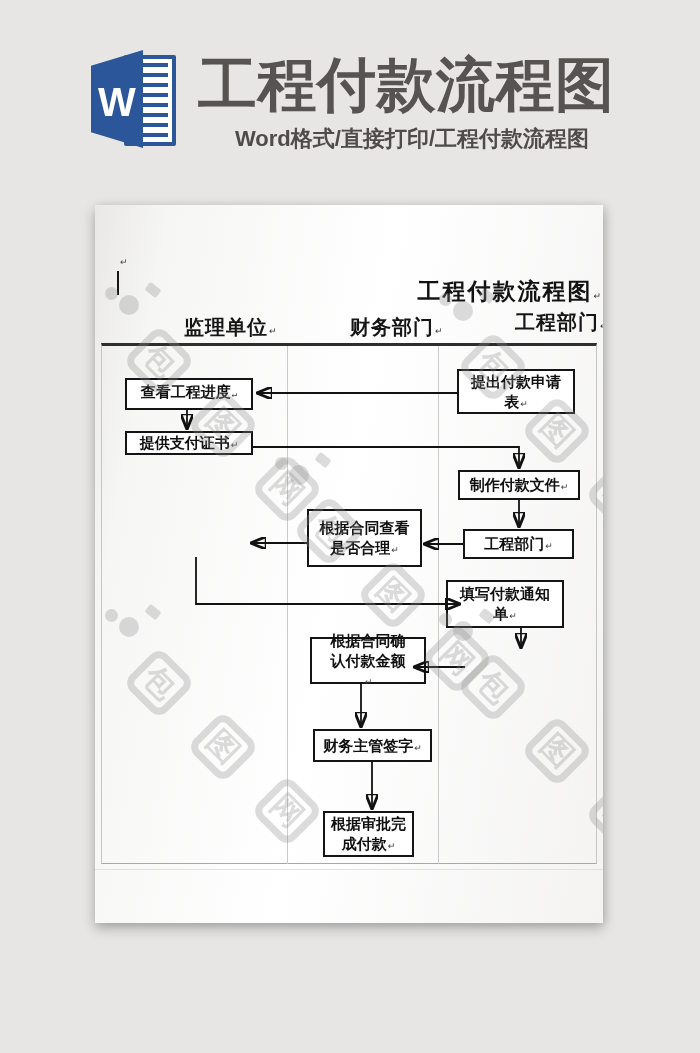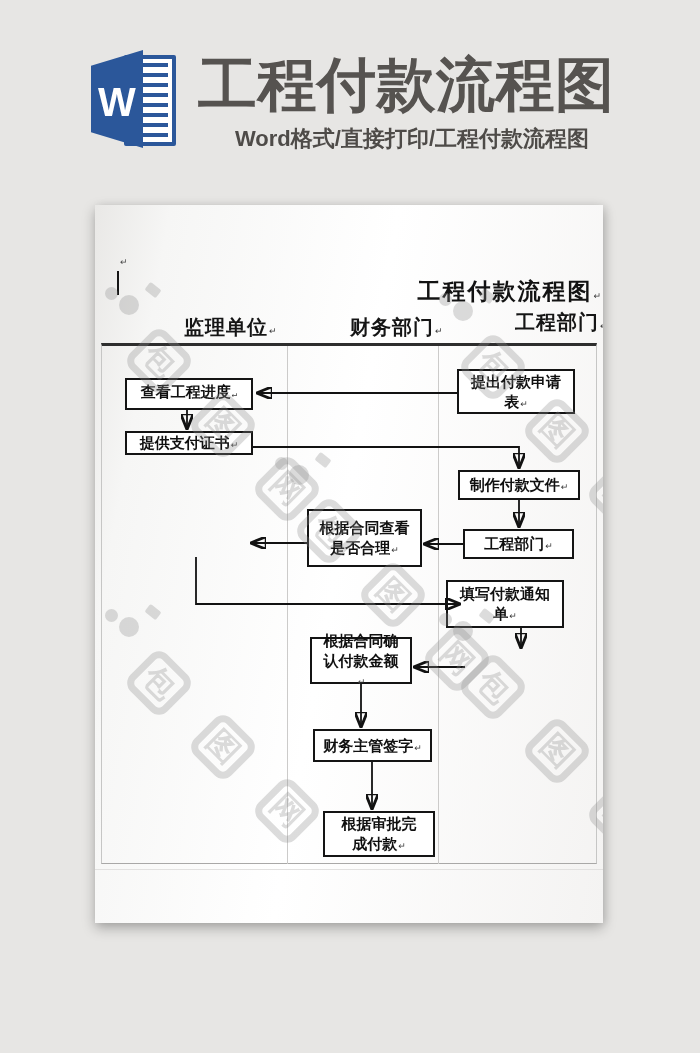--- a/index.html
+++ b/index.html
@@ -82,24 +82,24 @@
   #n2 .node-text { width:94px; }
   #n3 { left:30px;  top:226px; width:128px; height:24px; }
   #n4 { left:363px; top:265px; width:122px; height:30px; }
   #n5 { left:212px; top:304px; width:115px; height:58px; }
   #n5 .node-text { width:94px; }
   #n6 { left:37px;  top:324px; width:117px; height:28px; }
   #n7 { left:368px; top:324px; width:111px; height:30px; }
   #n8 { left:351px; top:375px; width:118px; height:48px; }
   #n8 .node-text { width:94px; }
   #n9 { left:370px; top:445px; width:115px; height:34px; }
-  #n10 { left:215px; top:432px; width:102px; height:47px; }
+  #n10 { left:215px; top:432px; width:116px; height:47px; }
   #n10 .node-text { width:80px; }
   #n11 { left:218px; top:524px; width:119px; height:33px; }
-  #n12 { left:228px; top:606px; width:112px; height:46px; }
+  #n12 { left:228px; top:606px; width:91px; height:46px; }
   #n12 .node-text { width:80px; }
 
   .arrows { position:absolute; left:0; top:0; width:508px; height:718px; }
   .arrows path { stroke:#121212; stroke-width:1.8; fill:none; }
 
   
   .wm-layer { position:absolute; left:0; top:0; width:508px; height:718px; pointer-events:none; }
   .wm { position:absolute; width:240px; height:252px; color:#8d8d8d; opacity:0.30; }
   .wm1 { left:10px;  top:80px; }
   .wm2 { left:344px; top:86px; }

